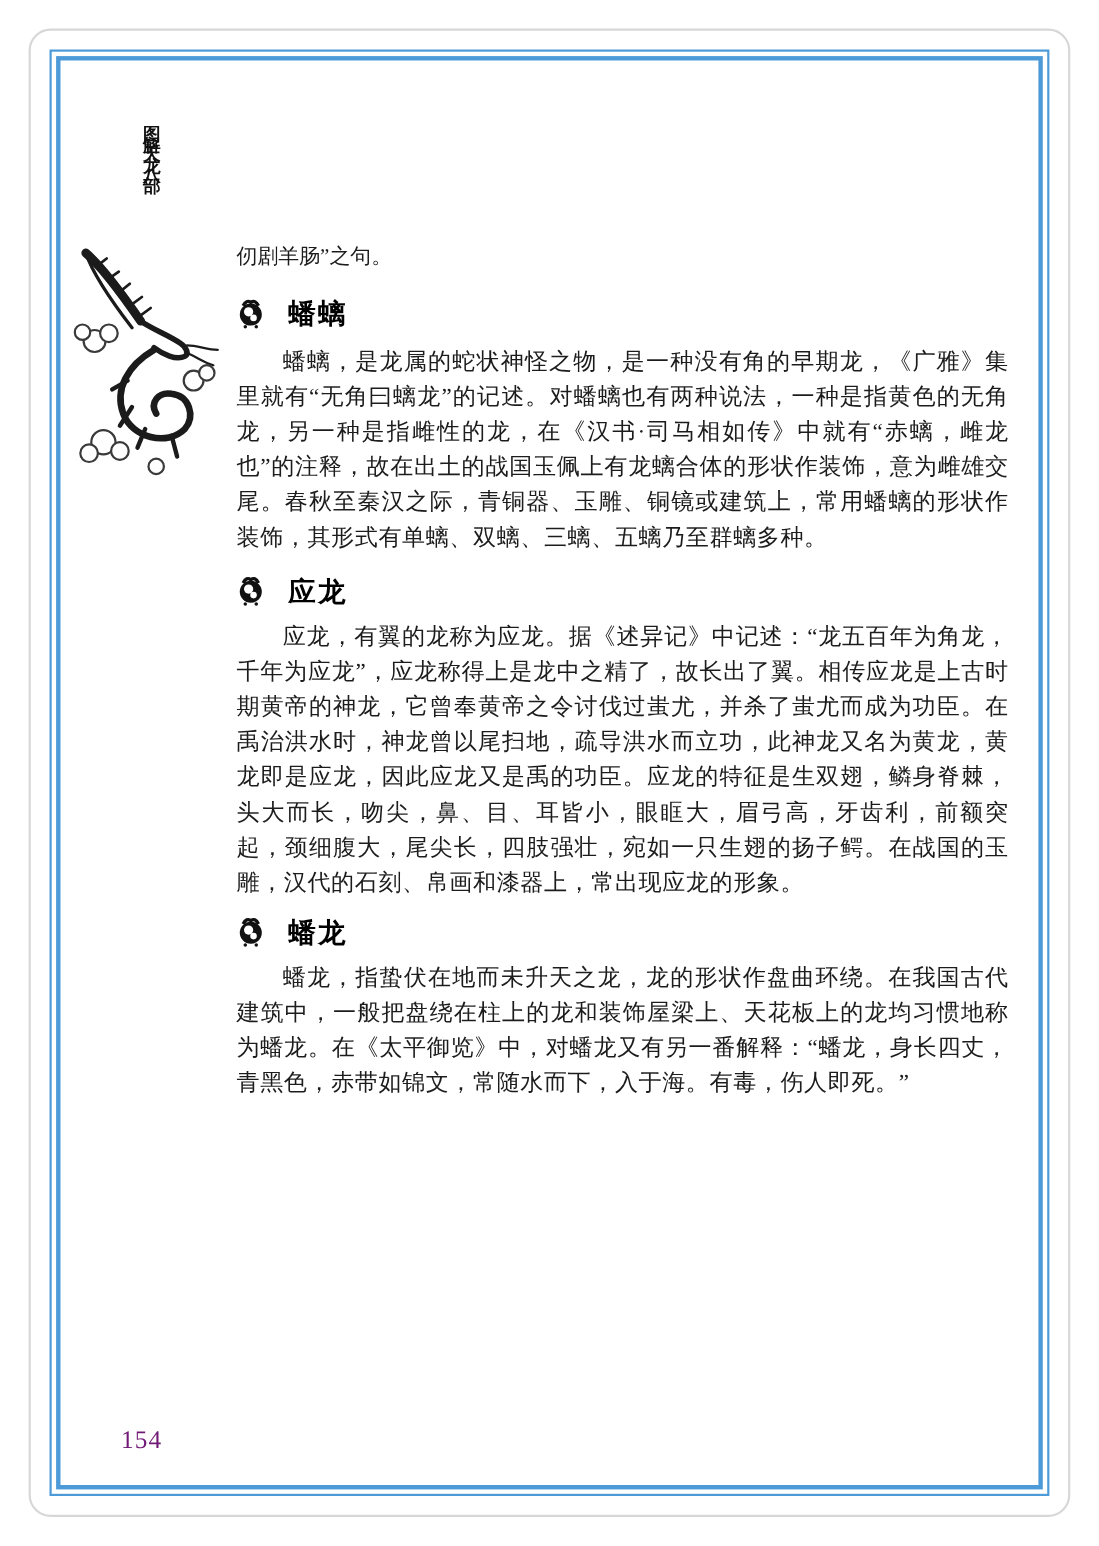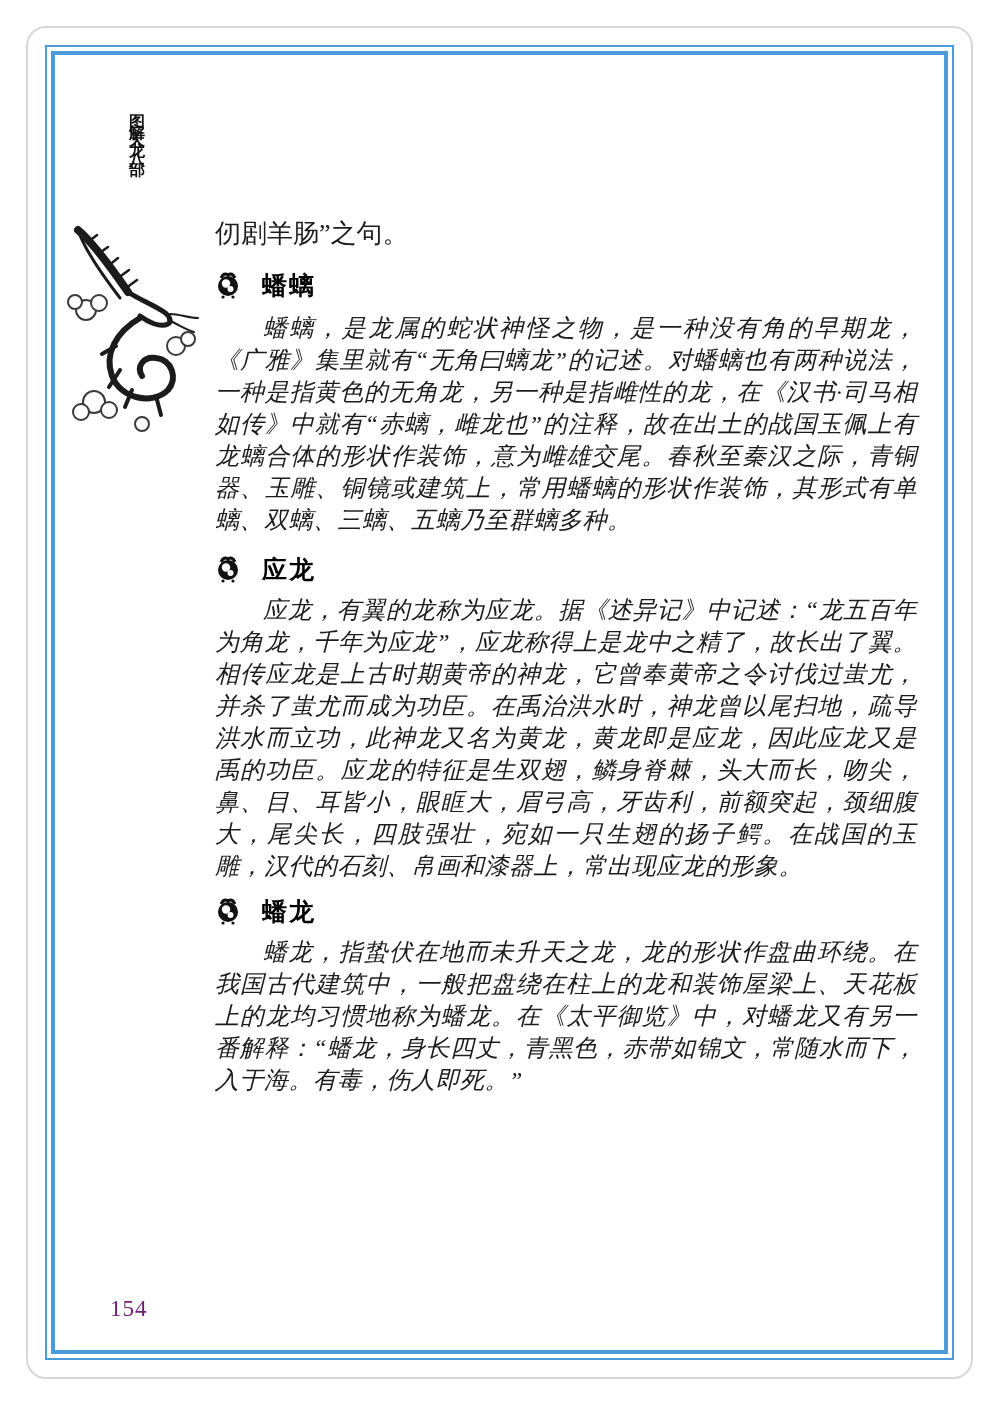--- a/index.html
+++ b/index.html
@@ -32,34 +32,34 @@
     font-family:"Liberation Sans","DejaVu Sans",sans-serif;
     font-weight:bold;font-size:16px;letter-spacing:9px;color:#111;
   }
   
   .dragon-art{position:absolute;left:58px;top:218px;}
   
   .main-column{
     position:absolute;left:215px;top:218px;width:702px;
   }
   .intro-line{
-    margin:0;font-size:26px;line-height:32px;
+    margin:0;font-size:19px;line-height:32px;
   }
   .section{margin:0;}
   .sec-header{
     display:flex;align-items:center;gap:21px;height:38px;
   }
   .sec-title{
     margin:0;font-family:"Liberation Sans","DejaVu Sans",sans-serif;
     font-weight:bold;font-size:25px;color:#000;letter-spacing:2px;
   }
   .seal{flex:0 0 auto;display:block;}
   .sec-body{
-    margin:0;font-size:24px;line-height:32px;
-    text-align:justify;text-indent:2em;letter-spacing:0.5px;font-style:italic;
+    margin:0;font-size:21px;line-height:32px;
+    text-align:justify;text-indent:2em;letter-spacing:0.5px;
   }
   .mt16{margin-top:16px;} .mt14{margin-top:14px;text-align:center;} .mt10{margin-top:10px;}
   .mt8{margin-top:8px;} .mt6{margin-top:6px;}
   
   .page-number{
     position:absolute;left:110px;top:1296px;
     font-size:23px;color:#701a75;letter-spacing:1px;
   }
 </style>
 </head>

